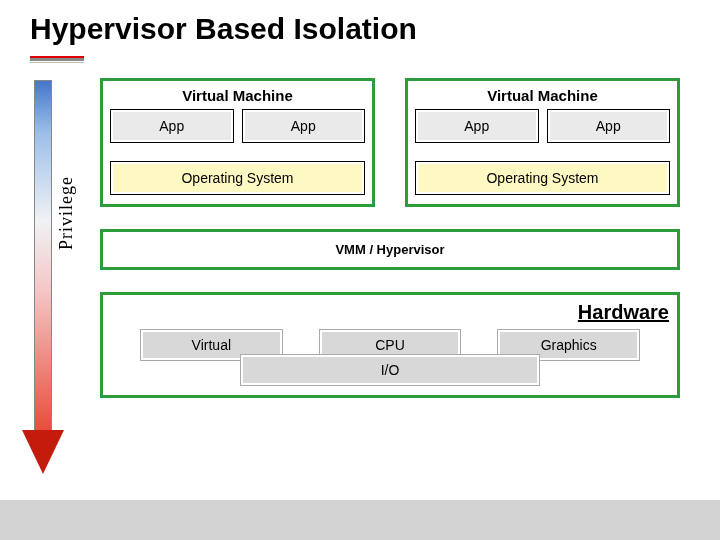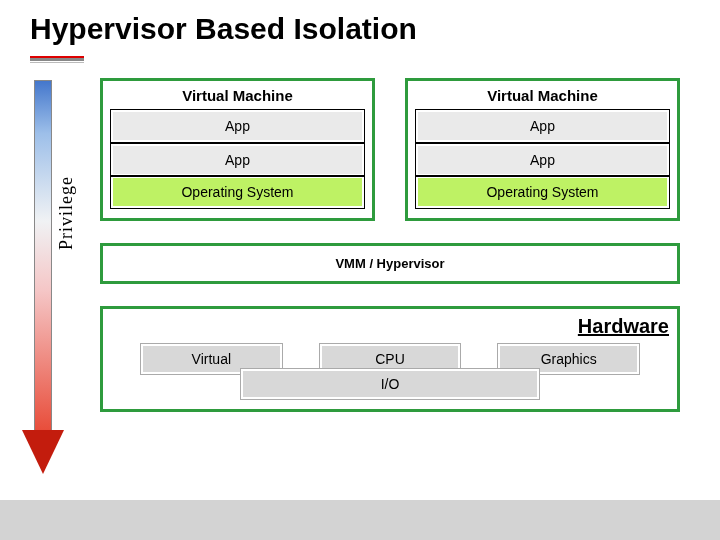--- a/index.html
+++ b/index.html
@@ -7,23 +7,23 @@
   .slide { position: relative; width: 720px; height: 540px; }
   .title { position: absolute; top: 12px; left: 30px; font-size: 30px; font-weight: bold; color: #000; }
   .title-underline { position: absolute; top: 56px; left: 30px; width: 54px; height: 5px; background: linear-gradient(to bottom, #d00 0%, #d00 50%, #888 50%, #888 100%); }
   .title-underline::after { content: ""; display: block; margin-top: 6px; height: 1px; width: 54px; background: #bbb; }
 
   .content { position: absolute; top: 78px; left: 100px; right: 40px; }
 
   .vmrow { display: flex; gap: 30px; }
   .vmbox { flex: 1; border: 3px solid #2e9b3d; padding: 6px 8px 10px 8px; }
   .vmlabel { text-align: center; font-weight: bold; font-size: 15px; margin-bottom: 6px; }
-  .approw { display: flex; gap: 2px; margin-bottom: 0; flex-direction: column; }
+  .approw { display: flex; gap: 10px; margin-bottom: 20px; }
   .appbox { flex: 1; border: 2px solid #fff; outline: 1px solid #000; background: #eaeaea; text-align: center; font-size: 14px; padding: 6px 0; }
-  .osbox { border: 2px solid #fff; outline: 1px solid #000; background: #bef264; text-align: center; font-size: 14px; padding: 6px 0; }
+  .osbox { border: 2px solid #fff; outline: 1px solid #000; background: #fef9c3; text-align: center; font-size: 14px; padding: 6px 0; }
 
   .layer { border: 3px solid #2e9b3d; text-align: center; font-weight: bold; font-size: 13px; padding: 10px 8px; margin-top: 22px; }
 
   .hwbox { border: 3px solid #2e9b3d; padding: 6px 8px 10px 8px; margin-top: 22px; }
   .hwlabel { text-align: right; font-weight: bold; font-size: 20px; margin-bottom: 6px; text-decoration: underline; }
   .hwrow { display: flex; gap: 38px; padding: 0 30px; }
   .hwrow2 { display: flex; padding: 0 130px; margin-top: -5px; }
   .hwcell { flex: 1; border: 2px solid #fff; outline: 1px solid #aaa; background: #d8d8d8; text-align: center; font-size: 14px; padding: 5px 0; }
 
   .privilege { position: absolute; top: 250px; left: 56px; transform: rotate(-90deg); transform-origin: left top; font-size: 18px; font-family: Georgia, 'Times New Roman', serif; letter-spacing: 1px; }

